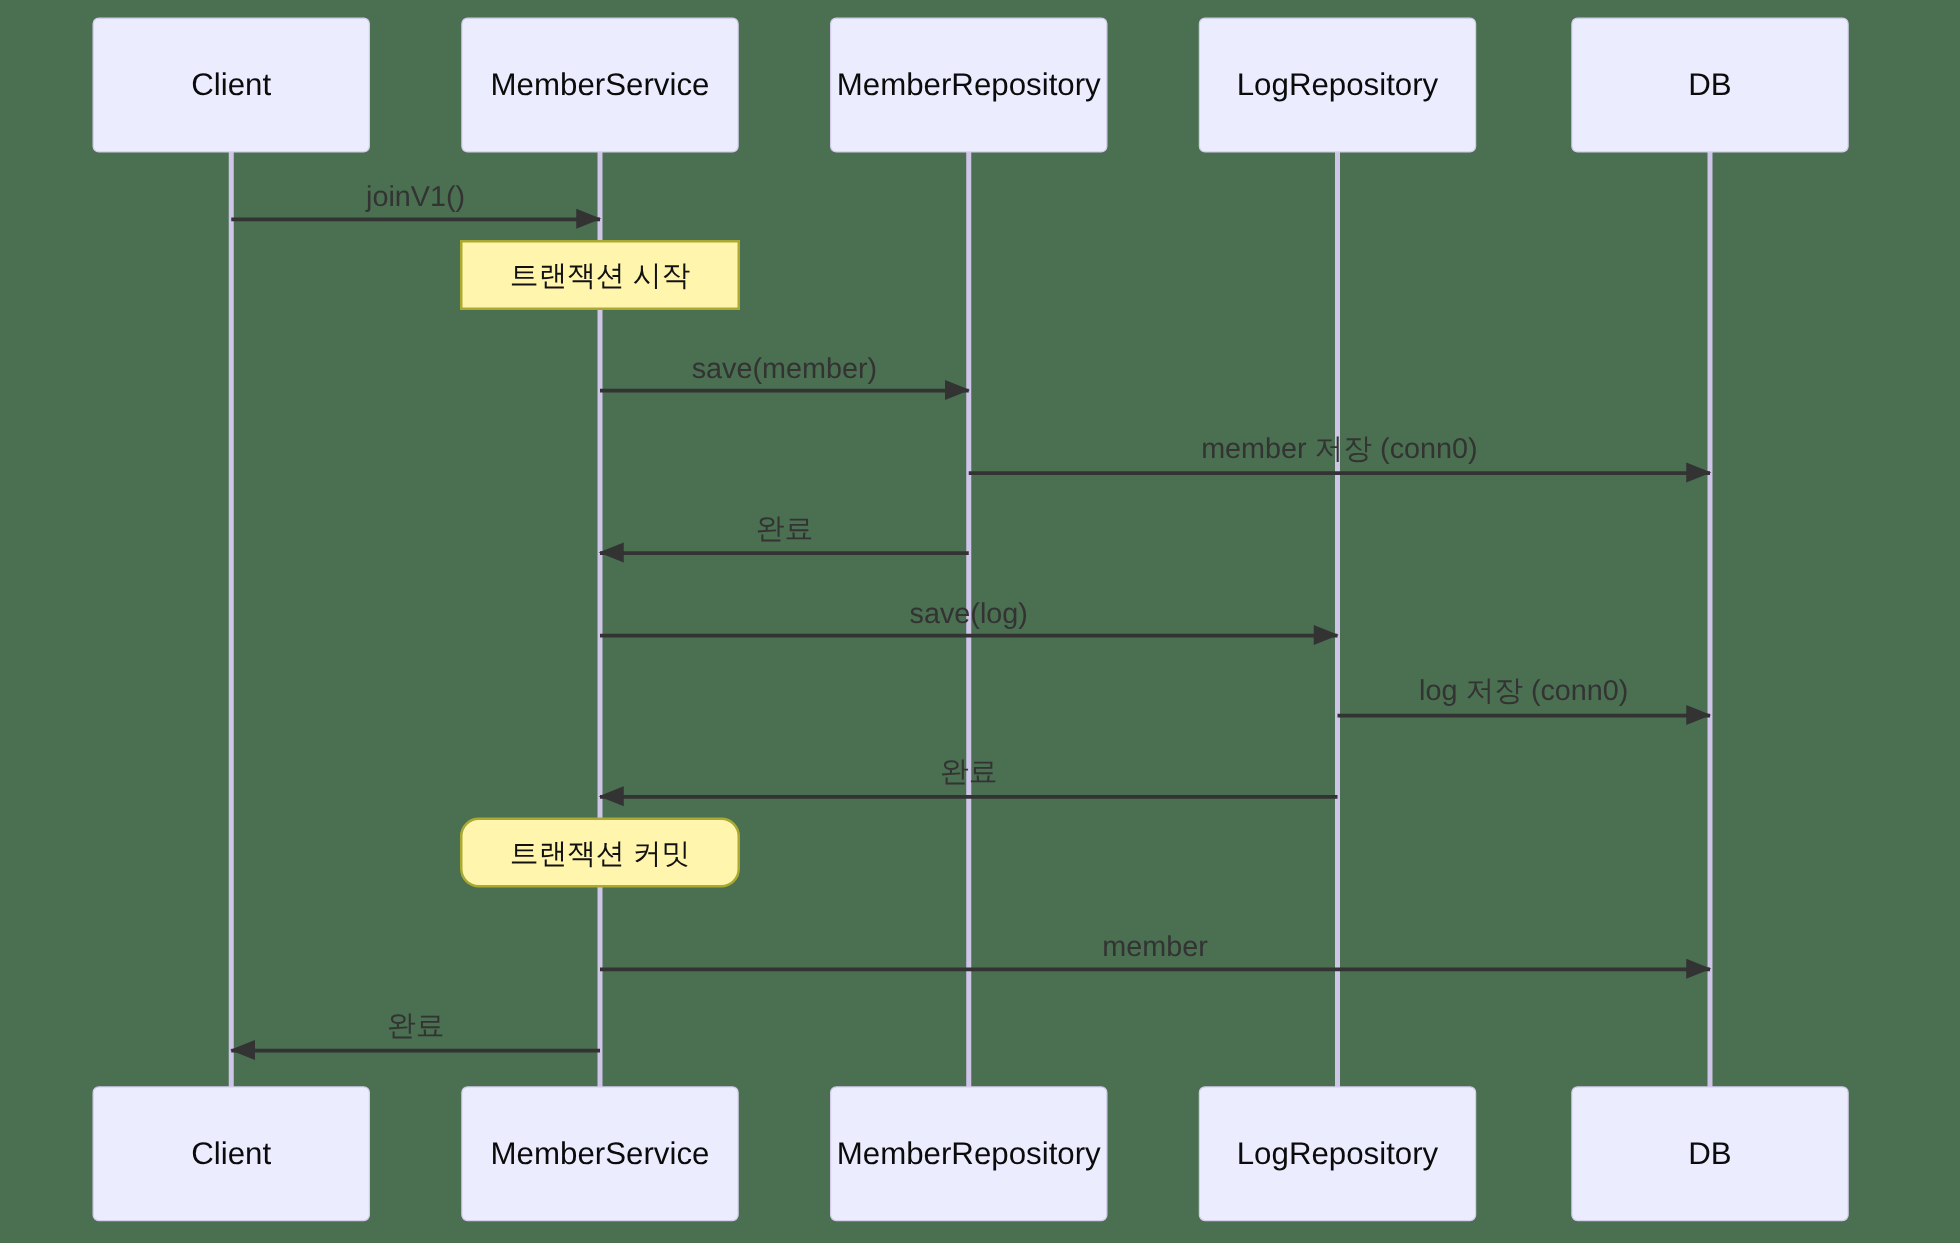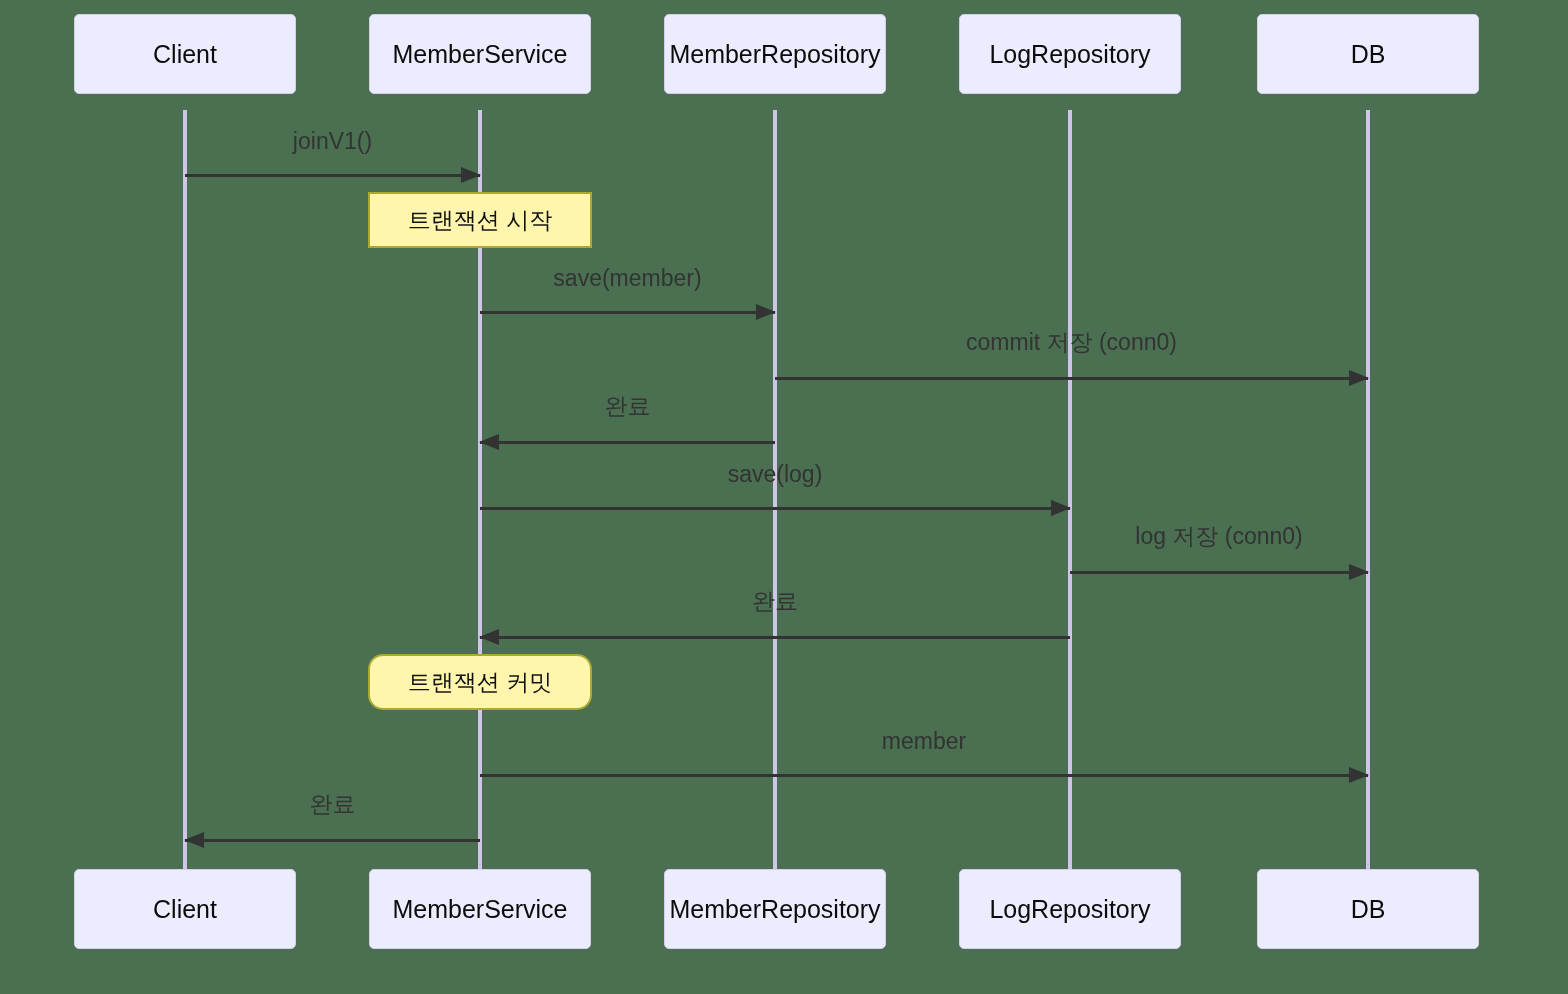--- a/index.html
+++ b/index.html
@@ -2,33 +2,33 @@
 <html><head>
 <meta charset="utf-8">
 <style>
   html,body{margin:0;padding:0;}
   body{
     width:1568px;height:994px;position:relative;overflow:hidden;
     background:#4a6f51;
     font-family:"Liberation Sans","DejaVu Sans",sans-serif;
   }
   .actor-box{
-    position:absolute;width:222px;height:80px;
+    position:absolute;width:222px;height:108px;
     background:#ececff;border:1px solid #d5cdeb;border-radius:5px;
     display:flex;align-items:center;justify-content:center;
     font-size:25px;color:#0b0b0b;box-sizing:border-box;
     z-index:3;
   }
   .lifeline{
     position:absolute;width:4px;background:#cfc5e8;z-index:1;
   }
   .msg{position:absolute;height:0;z-index:2;}
   .msg-line{position:absolute;left:0;right:0;top:-1px;height:3px;background:#333333;}
   .msg-label{
-    position:absolute;left:50%;transform:translateX(-50%);bottom:20px;
+    position:absolute;left:50%;transform:translateX(-50%);bottom:4px;
     white-space:nowrap;font-size:23px;color:#333333;
   }
   .arrow-right{
     position:absolute;right:-1px;top:-8px;width:0;height:0;
     border-top:8px solid transparent;border-bottom:8px solid transparent;
     border-left:20px solid #333333;
   }
   .arrow-left{
     position:absolute;left:-1px;top:-8px;width:0;height:0;
     border-top:8px solid transparent;border-bottom:8px solid transparent;
@@ -71,21 +71,21 @@
 
 <div class="note" style="left:368px;top:192px;">트랜잭션 시작</div>
 
 <div class="msg" style="left:480px;top:312px;width:295px;">
   <div class="msg-label">save(member)</div>
   <div class="msg-line"></div>
   <div class="arrow-right"></div>
 </div>
 
 <div class="msg" style="left:775px;top:378px;width:593px;">
-  <div class="msg-label">commit 저장 (conn0)</div>
+  <div class="msg-label">member 저장 (conn0)</div>
   <div class="msg-line"></div>
   <div class="arrow-right"></div>
 </div>
 
 <div class="msg" style="left:480px;top:442px;width:295px;">
   <div class="msg-label">완료</div>
   <div class="msg-line"></div>
   <div class="arrow-left"></div>
 </div>
 

